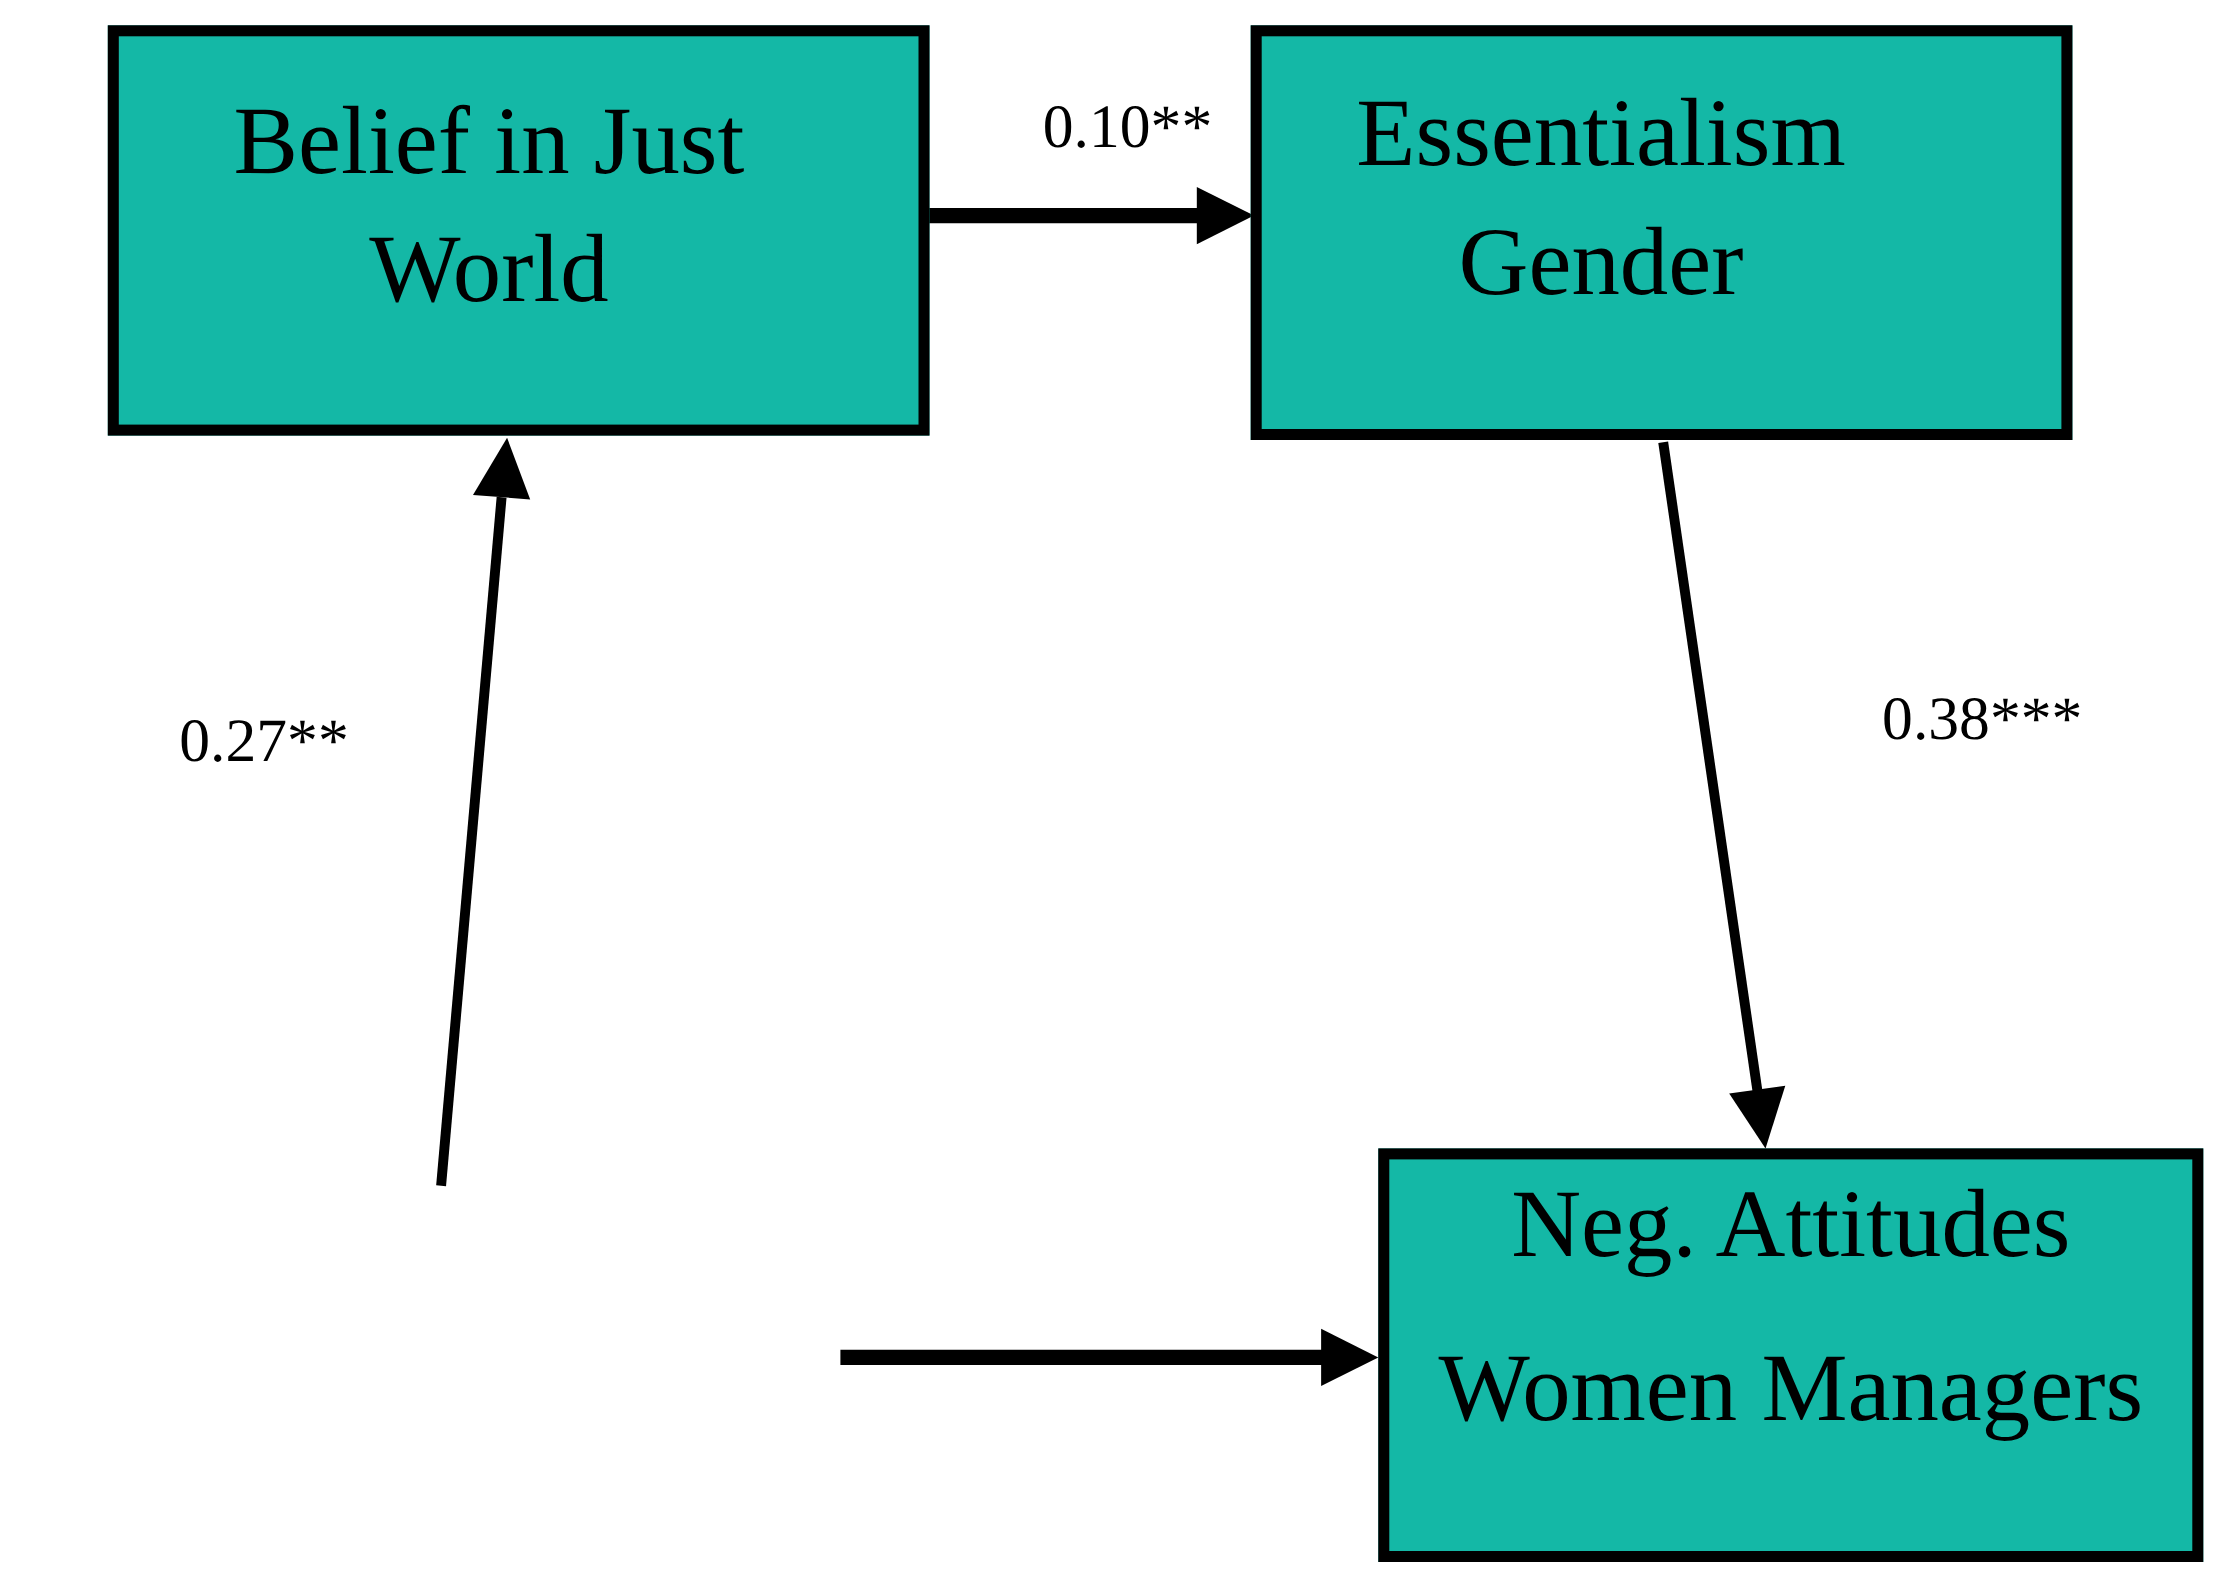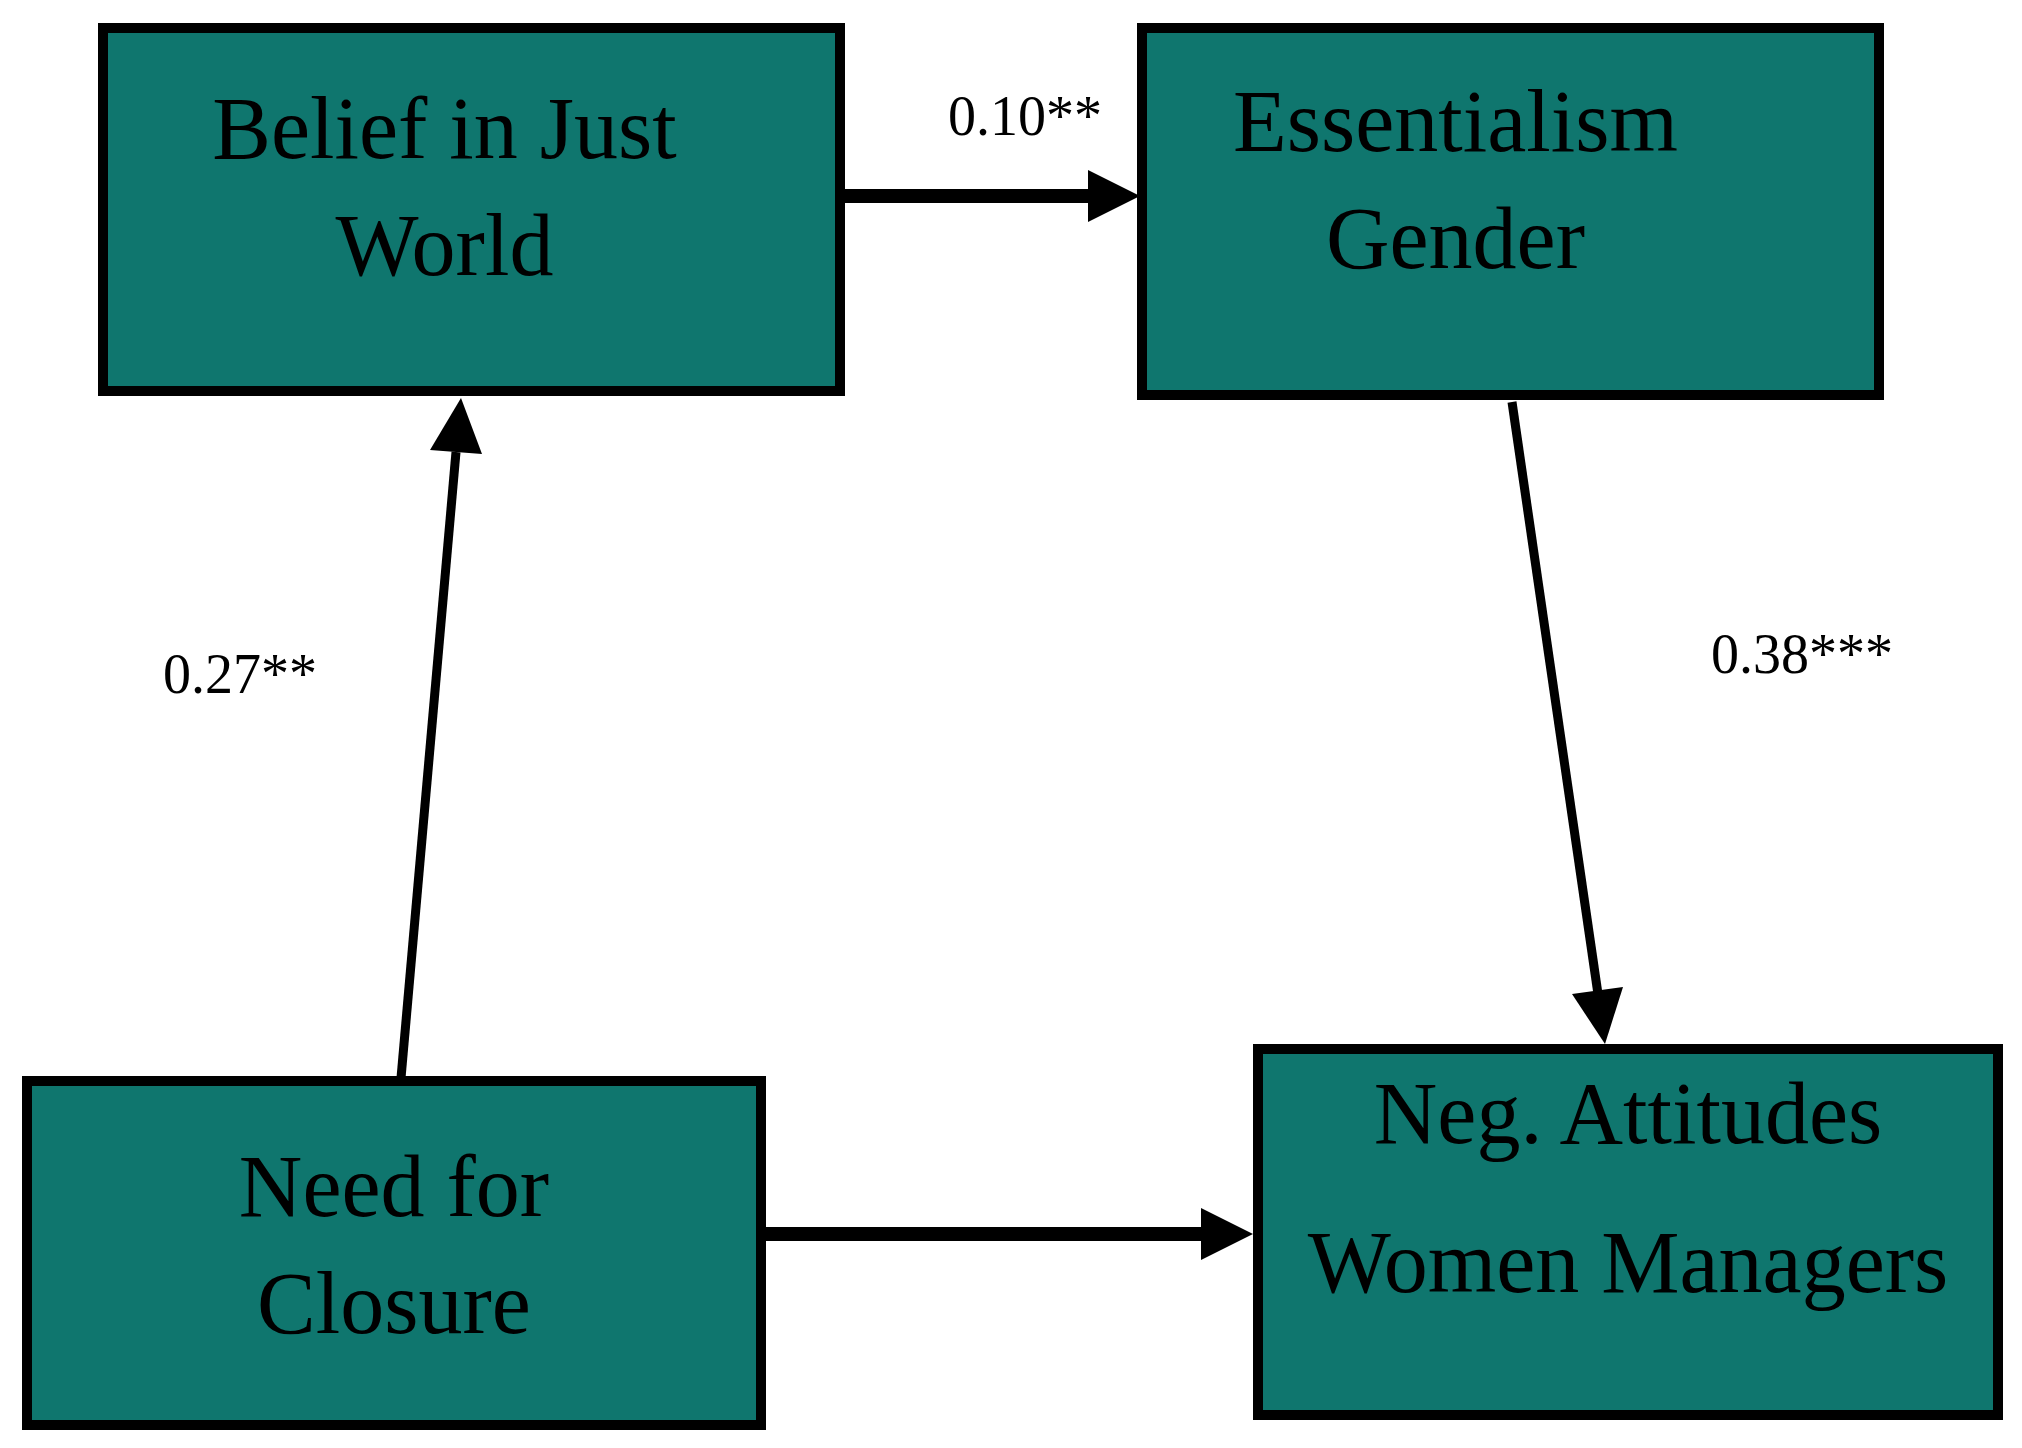--- a/index.html
+++ b/index.html
@@ -30,21 +30,21 @@
   .arrows polygon {
     fill: #000000;
     stroke: none;
   }
   .shaft-thick { stroke-width: 14px; }
   .shaft-thin  { stroke-width: 9px;  }
 
   .node {
     position: absolute;
     box-sizing: border-box;
-    background: #0f766e;
+    background: #14b8a6;
     border: 10px solid #000000;
     display: flex;
     flex-direction: column;
     align-items: center;
     text-align: center;
     font-size: 88px;
     line-height: 117px;
     white-space: nowrap;
   }
   .node-belief {
@@ -110,24 +110,20 @@
   <div class="node node-belief">
     <span>Belief in Just</span>
     <span>World</span>
   </div>
 
   <div class="node node-gender">
     <span>Essentialism</span>
     <span>Gender</span>
   </div>
 
-  <div class="node node-closure">
-    <span>Need for</span>
-    <span>Closure</span>
-  </div>
 
   <div class="node node-attitudes">
     <span>Neg. Attitudes</span>
     <span>Women Managers</span>
   </div>
 
   <div class="coef coef-belief-gender">0.10**</div>
 
   <div class="coef coef-closure-belief">0.27**</div>
 

